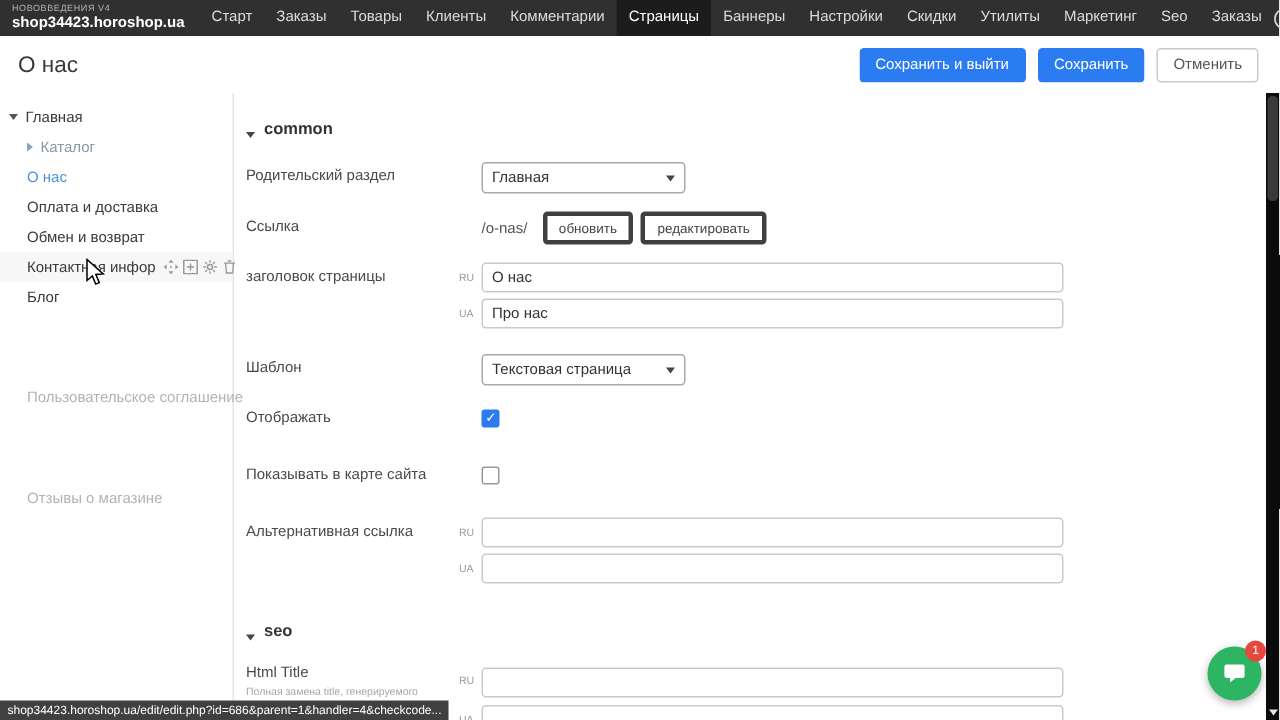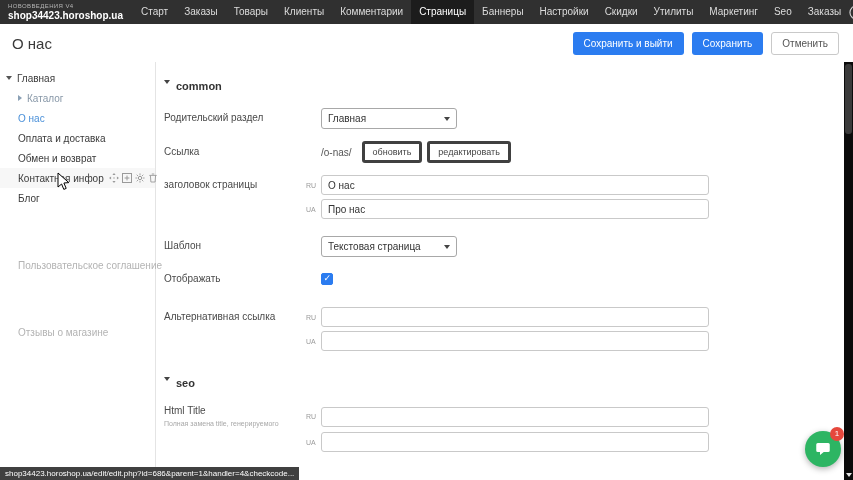--- a/index.html
+++ b/index.html
@@ -34,21 +34,21 @@
   .caret-right { width:0; height:0; border-top:3.5px solid transparent; border-bottom:3.5px solid transparent; border-left:4.5px solid #8aa0b5; margin-right:5px; flex:0 0 auto; cursor:pointer; }
   .tree-item.catalog { color:#8898a8; }
   .tree-item.selected { color:#4a90d9; }
   .tree-item.muted { color:#b3b3b3;margin-top:47px; }
   .tree-item.hovered { background:#f7f7f7; }
   .row-icons { display:flex; align-items:center; gap:3px; margin-left:5px; }
   .row-icons svg { display:block; cursor:pointer; }
 
   
   .main { position:absolute; top:62px; left:157px; right:9px; bottom:0; background:#fff; overflow:hidden; }
-  .section-header { display:flex; align-items:flex-start; gap:6px; margin:18px 0 16px 7px; cursor:pointer; }
+  .section-header { display:flex; align-items:flex-end; gap:6px; margin:18px 0 16px 7px; cursor:pointer; }
   .section-caret { width:0; height:0; border-left:3.5px solid transparent; border-right:3.5px solid transparent; border-top:4.5px solid #444; }
   .section-title { font-size:11px; font-weight:bold; color:#333; }
   .form-row { display:flex; align-items:center; margin:0 0 12px 7px; min-height:20px; }
   .form-row.tight { margin-bottom:4px; }
   .form-row.cb { margin-bottom:18px; }
   .form-label { width:142px; flex:0 0 142px; font-size:10px; color:#4a4a4a; padding-right:6px; line-height:1.25; }
   .form-label .hint { display:block; font-size:7px; color:#a8a8a8; margin-top:2px; }
   .lang-tag { width:15px; flex:0 0 15px; font-size:7px; color:#9a9a9a; }
   .text-input { width:388px; height:20px; border:1px solid #c9c9c9; border-radius:3px; font-size:10px; padding:0 6px; color:#333; font-family:"Liberation Sans",sans-serif; outline:none; background:#fff; }
   .select { width:136px; height:21px; border:1px solid #a8a8a8; border-radius:3px; background:#fff; display:flex; align-items:center; justify-content:space-between; padding:0 6px; font-size:10px; color:#333; cursor:pointer; }
@@ -218,20 +218,25 @@
         <span class="select-caret"></span>
       </div>
     </div>
 
     <div class="form-row cb" style="margin-top:3px;">
       <span class="form-label">Отображать</span>
       <span class="lang-tag"></span>
       <span class="checkbox checked"></span>
     </div>
 
+    <div class="form-row cb">
+      <span class="form-label">Показывать в карте сайта</span>
+      <span class="lang-tag"></span>
+      <span class="checkbox"></span>
+    </div>
 
     <div class="form-row tight">
       <span class="form-label">Альтернативная ссылка</span>
       <span class="lang-tag">RU</span>
       <input class="text-input" type="text" style="">
     </div>
     <div class="form-row">
       <span class="form-label"></span>
       <span class="lang-tag">UA</span>
       <input class="text-input" type="text" style="">

